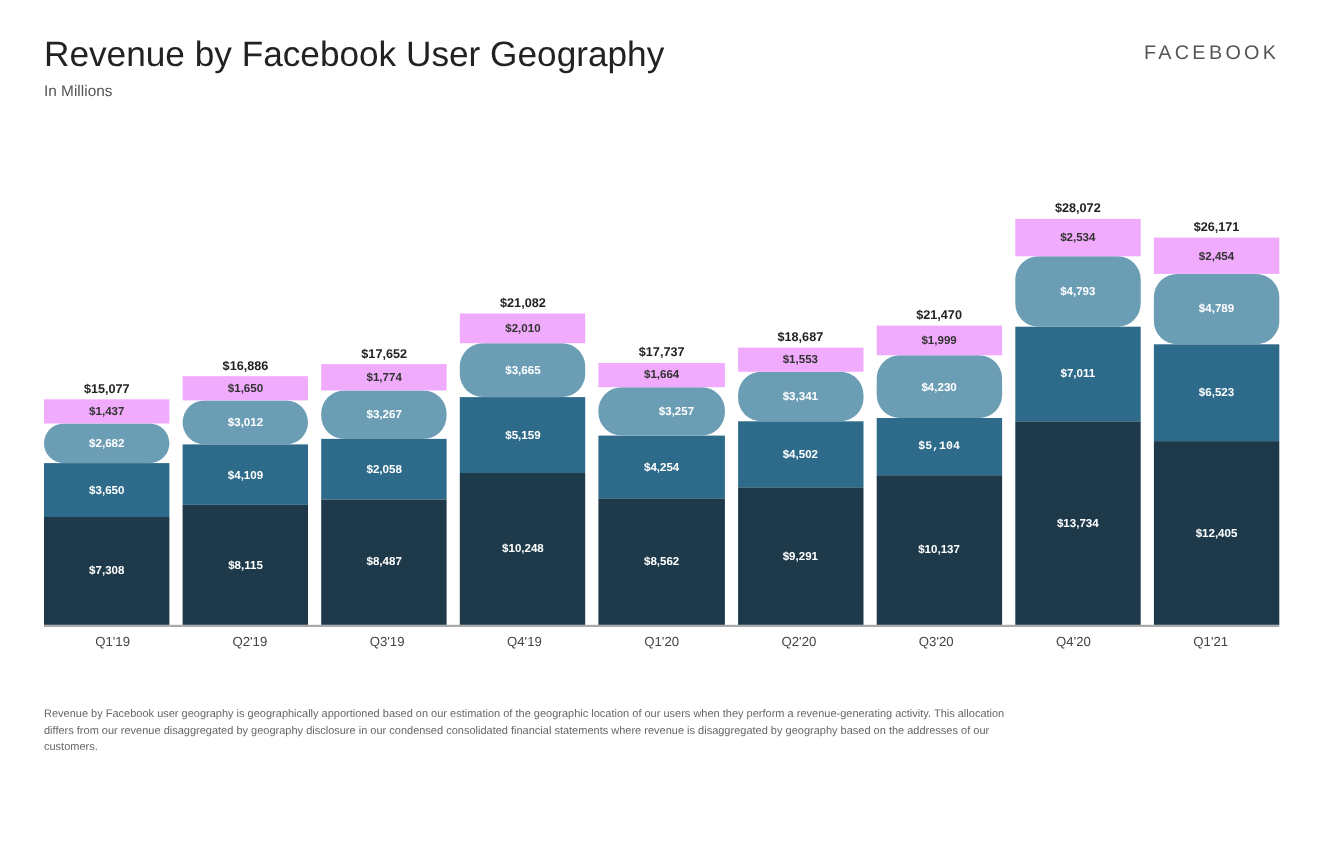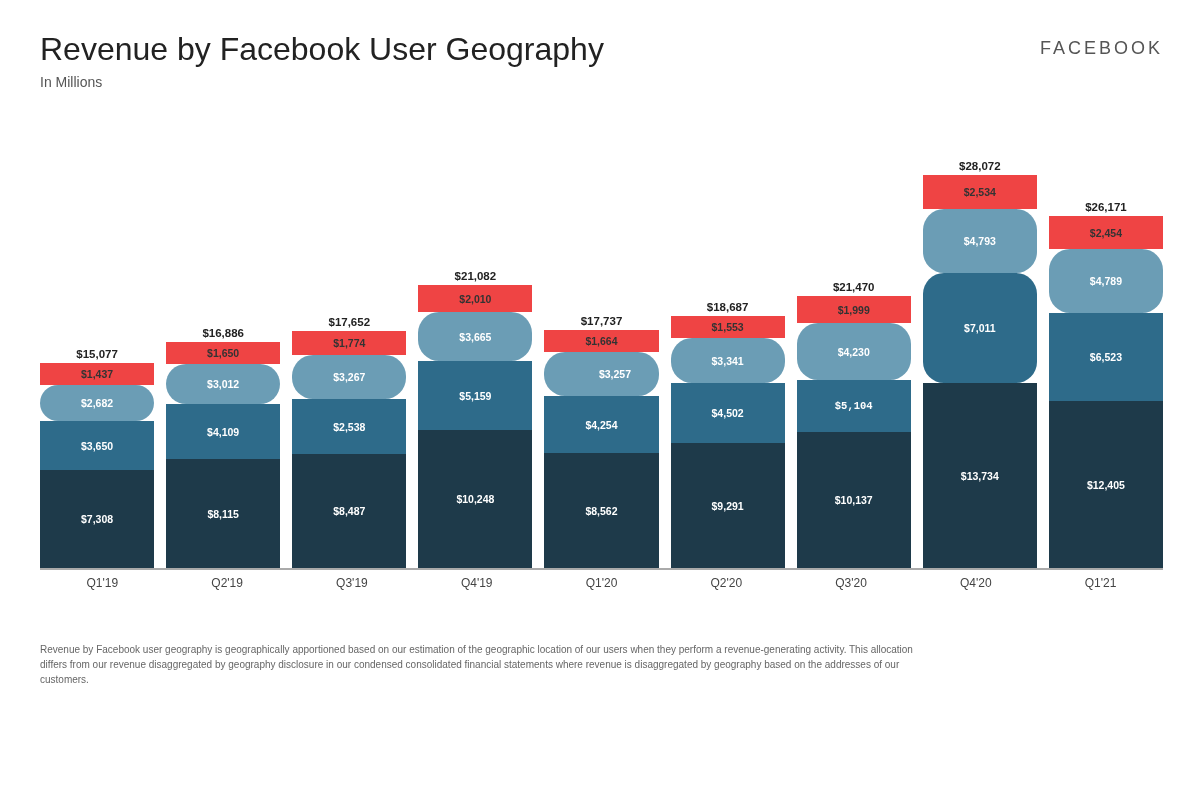--- a/index.html
+++ b/index.html
@@ -88,26 +88,25 @@
       justify-content: center;
       font-size: 10.5px;
       font-weight: 600;
       color: #fff;
       position: relative;
       overflow: visible;
     }
     .seg-us { background: #1e3a4a; }
     .seg-europe { background: #2e6b8a; }
     .seg-asia { background: #6b9db5; border-radius: 21px; }
-    .seg-row { background: #ef4444; color: #333; }
+    .seg-row { background: #f0abfc; color: #333; }
     .x-labels {
       display: flex;
       gap: 0;
       margin-top: 6px;
-      justify-content: flex-end;
     }
     .x-label {
       flex: 1;
       text-align: center;
       font-size: 12px;
       color: #444;
     }
     .legend-section {
       width: 180px;
       display: flex;
@@ -169,21 +168,21 @@
               <div class="bar-segment seg-us" style="height: 109px;">$8,115</div>
               <div class="bar-segment seg-europe" style="height: 55px;">$4,109</div>
               <div class="bar-segment seg-asia" style="height: 40px;">$3,012</div>
               <div class="bar-segment seg-row" style="height: 22px;">$1,650</div>
             </div>
           </div>
           <div class="bar-group">
             <div class="bar-total-label">$17,652</div>
             <div class="bar-stack">
               <div class="bar-segment seg-us" style="height: 114px;">$8,487</div>
-              <div class="bar-segment seg-europe" style="height: 55px;">$2,538</div>
+              <div class="bar-segment seg-europe" style="height: 55px;">$2,058</div>
               <div class="bar-segment seg-asia" style="height: 44px;">$3,267</div>
               <div class="bar-segment seg-row" style="height: 24px;">$1,774</div>
             </div>
           </div>
           <div class="bar-group">
             <div class="bar-total-label">$21,082</div>
             <div class="bar-stack">
               <div class="bar-segment seg-us" style="height: 138px; text-align: right;">$10,248</div>
               <div class="bar-segment seg-europe" style="height: 69px;">$5,159</div>
               <div class="bar-segment seg-asia" style="height: 49px;">$3,665</div>
@@ -214,21 +213,21 @@
               <div class="bar-segment seg-us" style="height: 136px;">$10,137</div>
               <div class="bar-segment seg-europe" style="height: 52px; font-family: Liberation Mono, monospace;">$5,104</div>
               <div class="bar-segment seg-asia" style="height: 57px;">$4,230</div>
               <div class="bar-segment seg-row" style="height: 27px;">$1,999</div>
             </div>
           </div>
           <div class="bar-group">
             <div class="bar-total-label">$28,072</div>
             <div class="bar-stack">
               <div class="bar-segment seg-us" style="height: 185px;">$13,734</div>
-              <div class="bar-segment seg-europe" style="height: 110px; border-radius: 21px;">$7,011</div>
+              <div class="bar-segment seg-europe" style="height: 86px;">$7,011</div>
               <div class="bar-segment seg-asia" style="height: 64px;">$4,793</div>
               <div class="bar-segment seg-row" style="height: 34px;">$2,534</div>
             </div>
           </div>
           <div class="bar-group">
             <div class="bar-total-label">$26,171</div>
             <div class="bar-stack">
               <div class="bar-segment seg-us" style="height: 167px;">$12,405</div>
               <div class="bar-segment seg-europe" style="height: 88px;">$6,523</div>
               <div class="bar-segment seg-asia" style="height: 64px;">$4,789</div>

